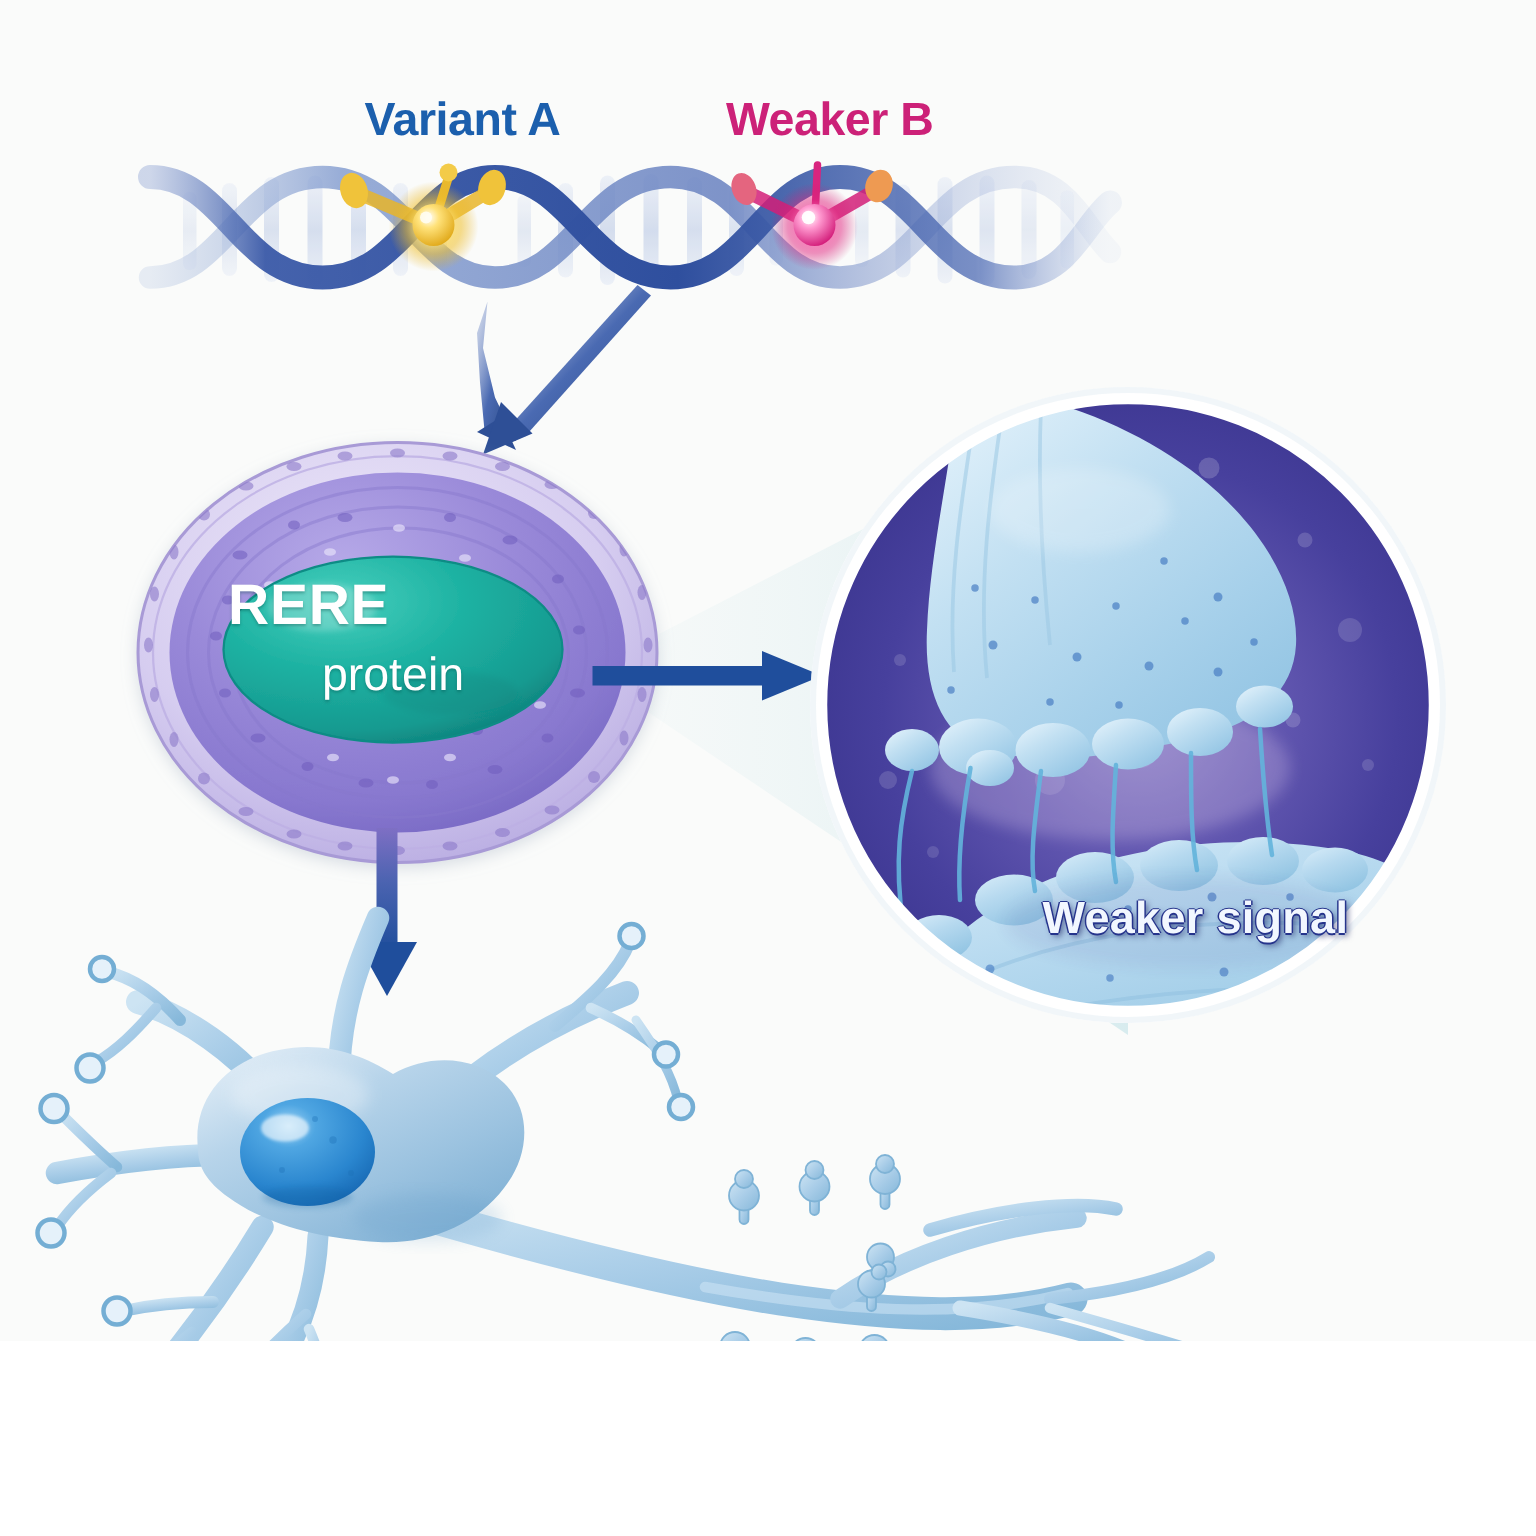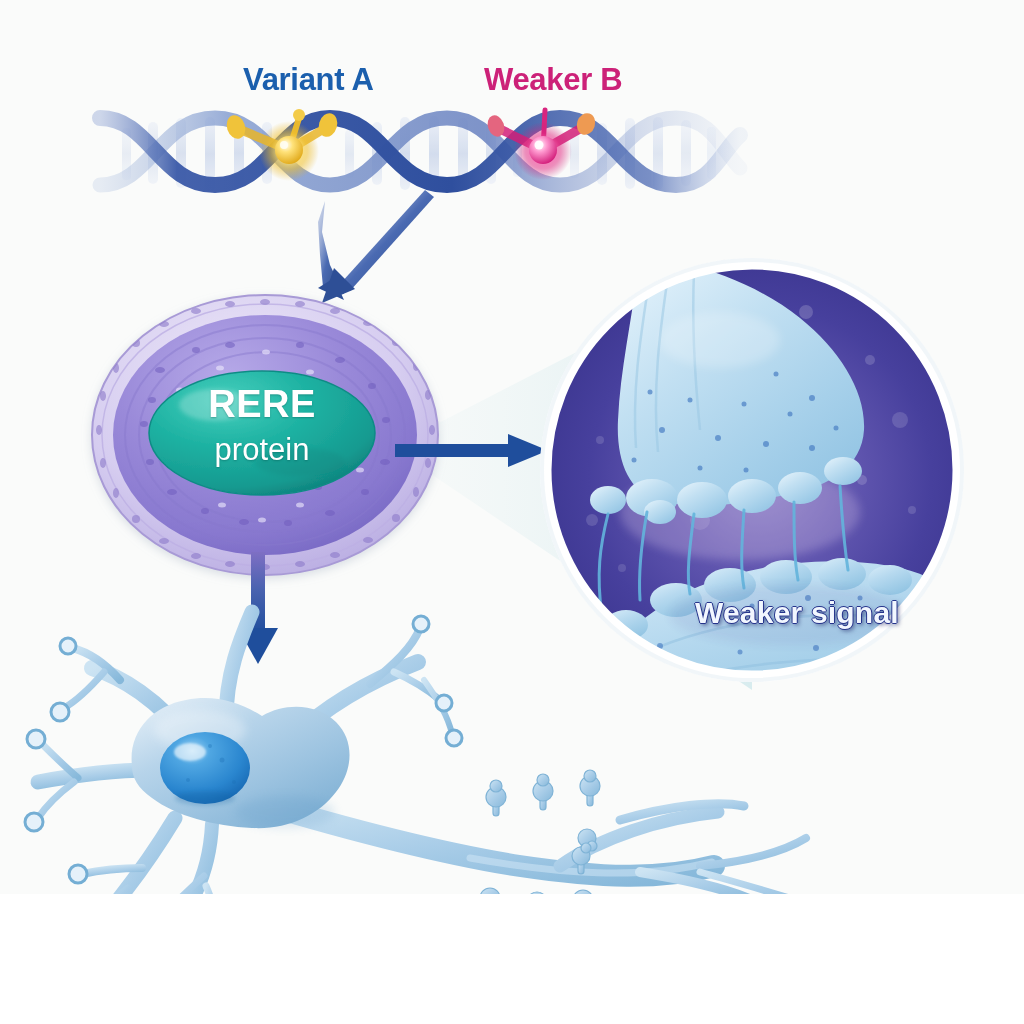--- a/index.html
+++ b/index.html
@@ -44,21 +44,21 @@
     top: 62px;
     font-size: 31px;
     letter-spacing: -0.3px;
     color: #cc2178;
   }
   #rere-name {
     position: absolute;
     left: 152px;
     top: 383px;
     width: 220px;
-    text-align: center;
+    text-align: left;
     font-size: 38px;
     font-weight: bold;
     color: #ffffff;
     letter-spacing: 0.5px;
     text-shadow: 0 1px 2px rgba(0,70,65,0.35);
   }
   #rere-sub {
     position: absolute;
     left: 152px;
     top: 432px;

